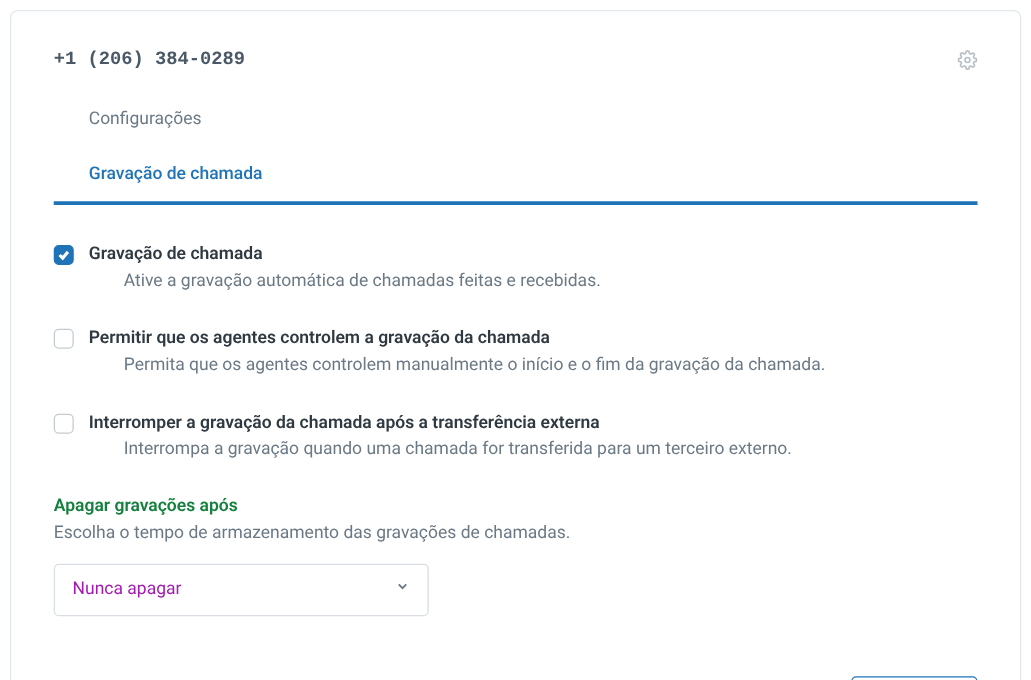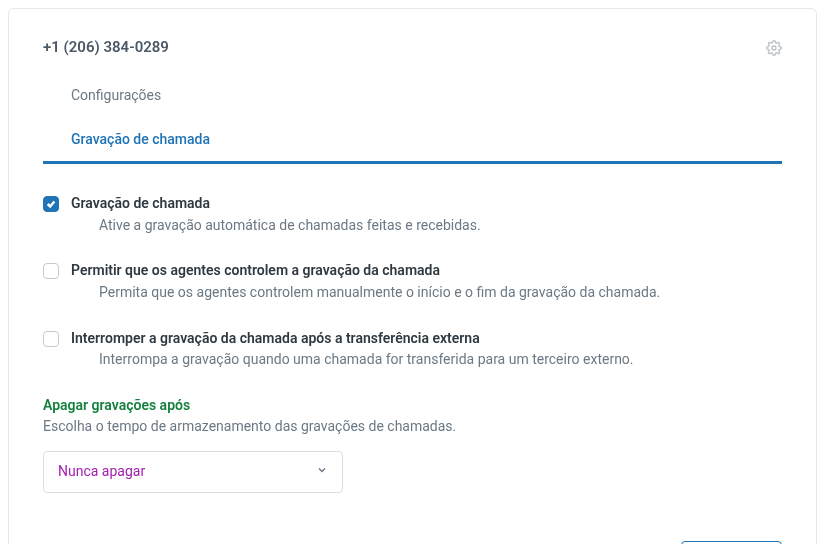--- a/index.html
+++ b/index.html
@@ -15,20 +15,21 @@
     width: 809px;
     border: 1px solid #e3e8ec;
     border-radius: 6px;
     padding: 28px 34px 24px 34px;
     position: relative;
   }
   .header-row {
     display: flex;
     align-items: center;
     justify-content: space-between;
+    font-family: Liberation Mono, monospace;
   }
   .phone-title {
     font-size: 15px;
     font-weight: 600;
     color: #4b5966;
   }
   .gear {
     width: 16px; height: 16px;
     color: #b7bfc6;
     cursor: pointer;

